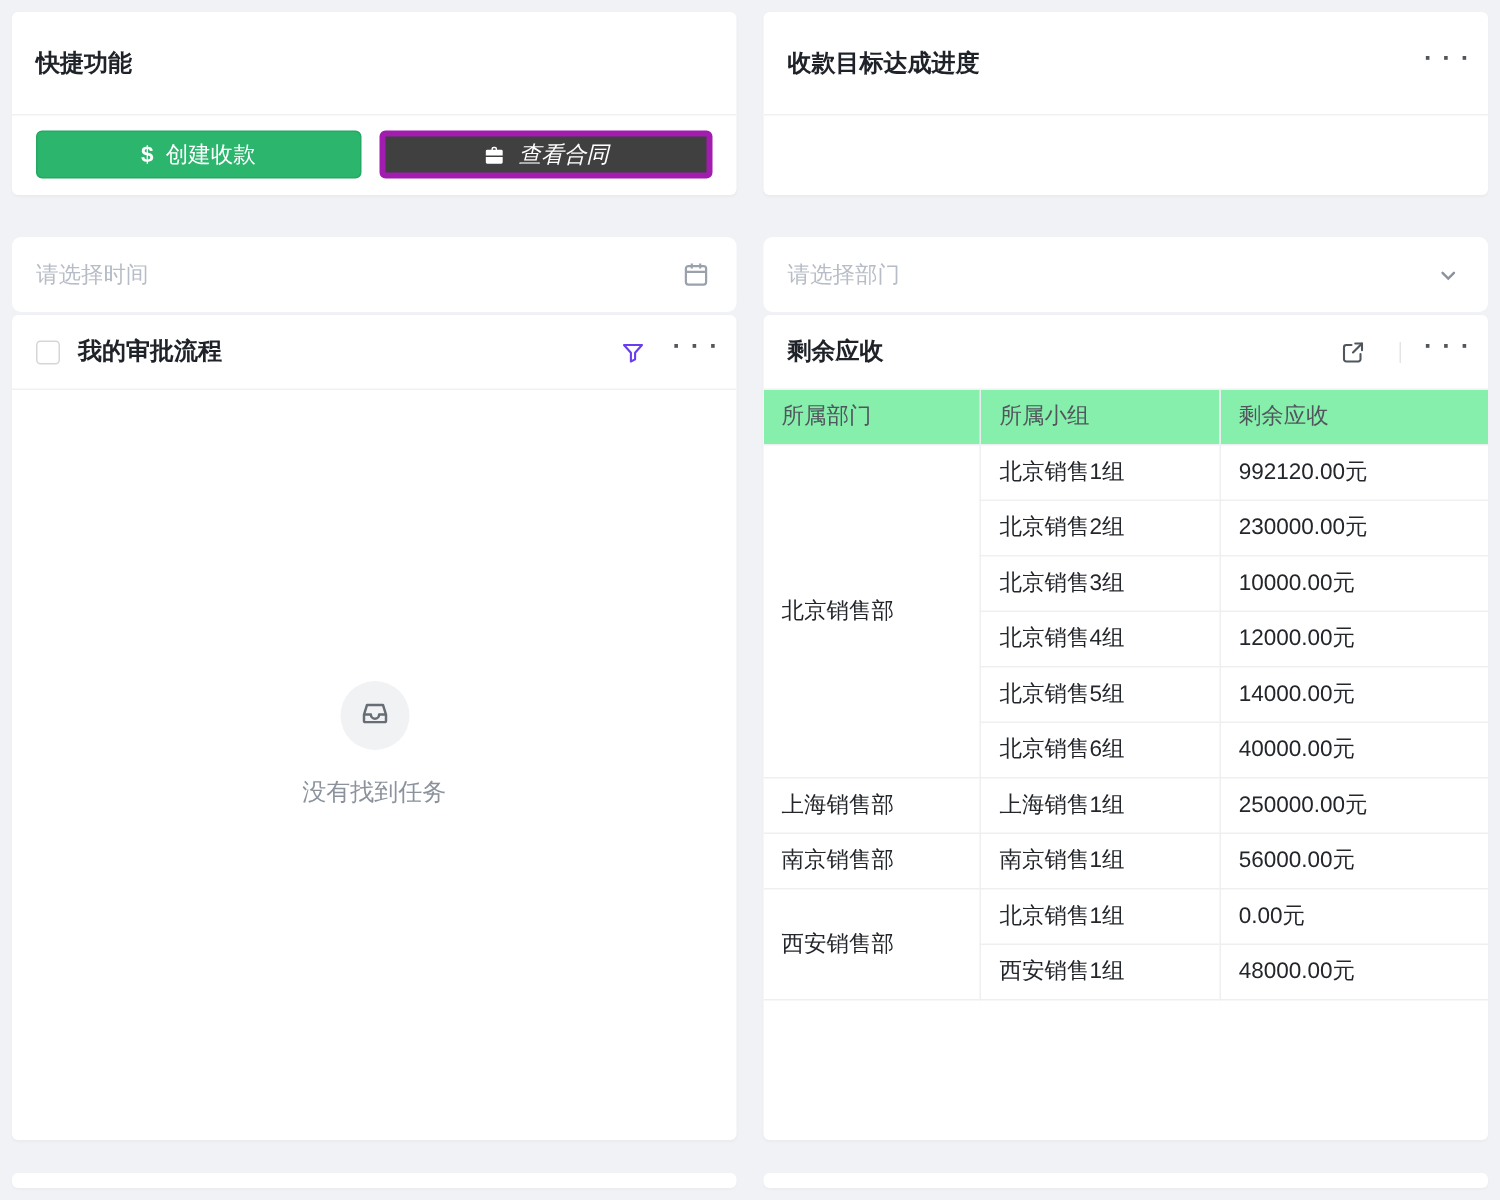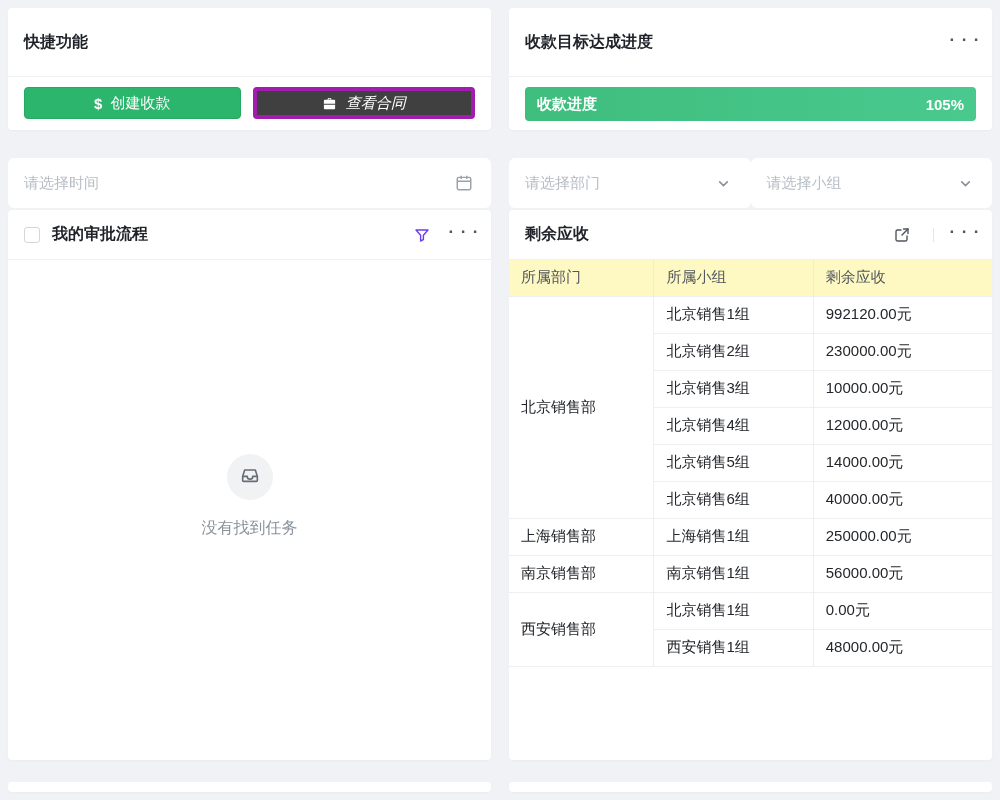--- a/index.html
+++ b/index.html
@@ -77,21 +77,21 @@
   }
   .empty-text { margin-top: 18px; color: #8b929c; font-size: 16px; }
 
   
   .rec-table { width: 100%; border-collapse: collapse; table-layout: fixed; font-size: 15px; }
   .rec-table th, .rec-table td {
     text-align: left; padding: 0 12px; border-bottom: 1px solid #edeff1;
     overflow: hidden; white-space: nowrap;
   }
   .rec-table th {
-    background: #fef9c3; color: #51565d; font-weight: 400; height: 36px;
+    background: #86efac; color: #51565d; font-weight: 400; height: 36px;
     border-right: 1px solid #e9ebee;
   }
   .rec-table th:last-child { border-right: none; }
   .rec-table td { height: 37px; color: #23262b; border-right: 1px solid #edeff1; }
   .rec-table td:last-child { border-right: none; }
   .rec-table td.dept { vertical-align: middle; }
 
   
   .row4 .card-header { height: 50px; }
 </style>
@@ -174,45 +174,31 @@
   <div class="col">
 
     <div class="card row1">
       <div class="card-header hdr-tall">
         <span class="card-title">收款目标达成进度</span>
         <span class="spacer"></span>
         <span class="icon-btn">
           <span class="ellipsis">···</span>
         </span>
       </div>
-      <div class="progress-wrap">
-        <div class="progress-bar">
-          <span>收款进度</span>
-          <span>105%</span>
-        </div>
-      </div>
     </div>
 
     <div class="row2 selects">
       <div class="input-box">
         <span class="placeholder">请选择部门</span>
         <span class="icon-btn">
           <svg width="13" height="13" viewBox="0 0 12 12" fill="none" stroke="#8b929c" stroke-width="1.5" stroke-linecap="round">
               <path d="M2.5 4.5 6 8l3.5-3.5"></path>
             </svg>
         </span>
       </div>
-      <div class="input-box">
-        <span class="placeholder">请选择小组</span>
-        <span class="icon-btn">
-          <svg width="13" height="13" viewBox="0 0 12 12" fill="none" stroke="#8b929c" stroke-width="1.5" stroke-linecap="round">
-              <path d="M2.5 4.5 6 8l3.5-3.5"></path>
-            </svg>
-        </span>
-      </div>
     </div>
 
     <div class="card row3">
       <div class="card-header hdr-std">
         <span class="card-title">剩余应收</span>
         <span class="spacer"></span>
         <span class="hdr-icons">
           <span class="icon-btn">
             <svg width="16" height="16" viewBox="0 0 16 16" fill="none" stroke="#51565d" stroke-width="1.4" stroke-linecap="round" stroke-linejoin="round">
                 <path d="M7 3H3.5A1.5 1.5 0 0 0 2 4.5v8A1.5 1.5 0 0 0 3.5 14h8a1.5 1.5 0 0 0 1.5-1.5V9"></path>

